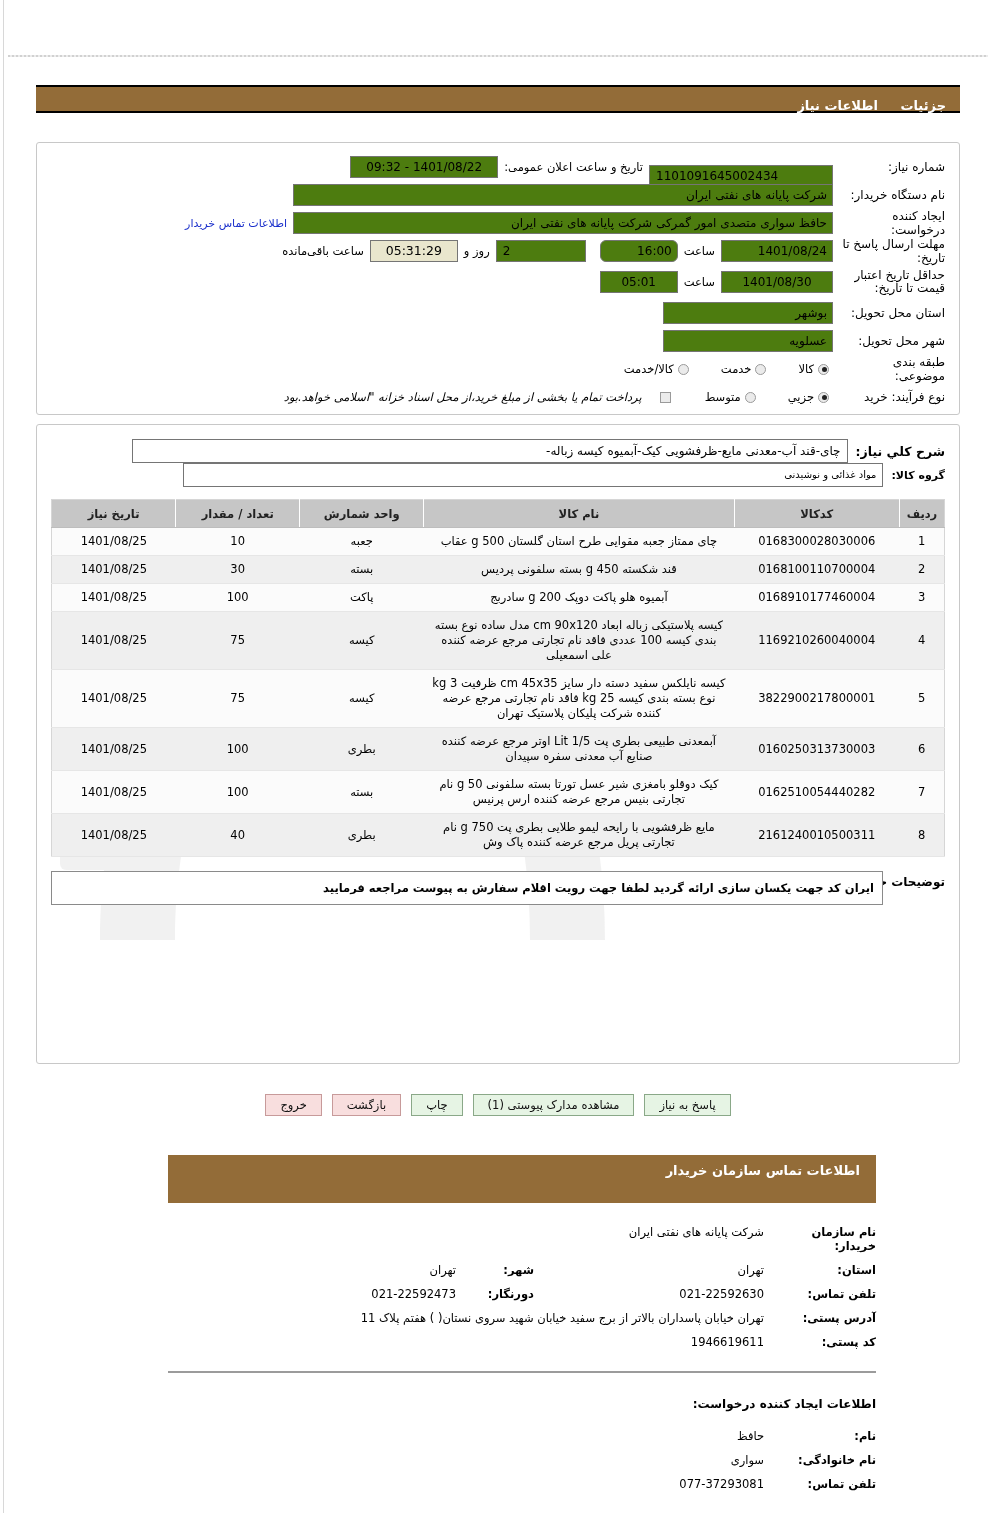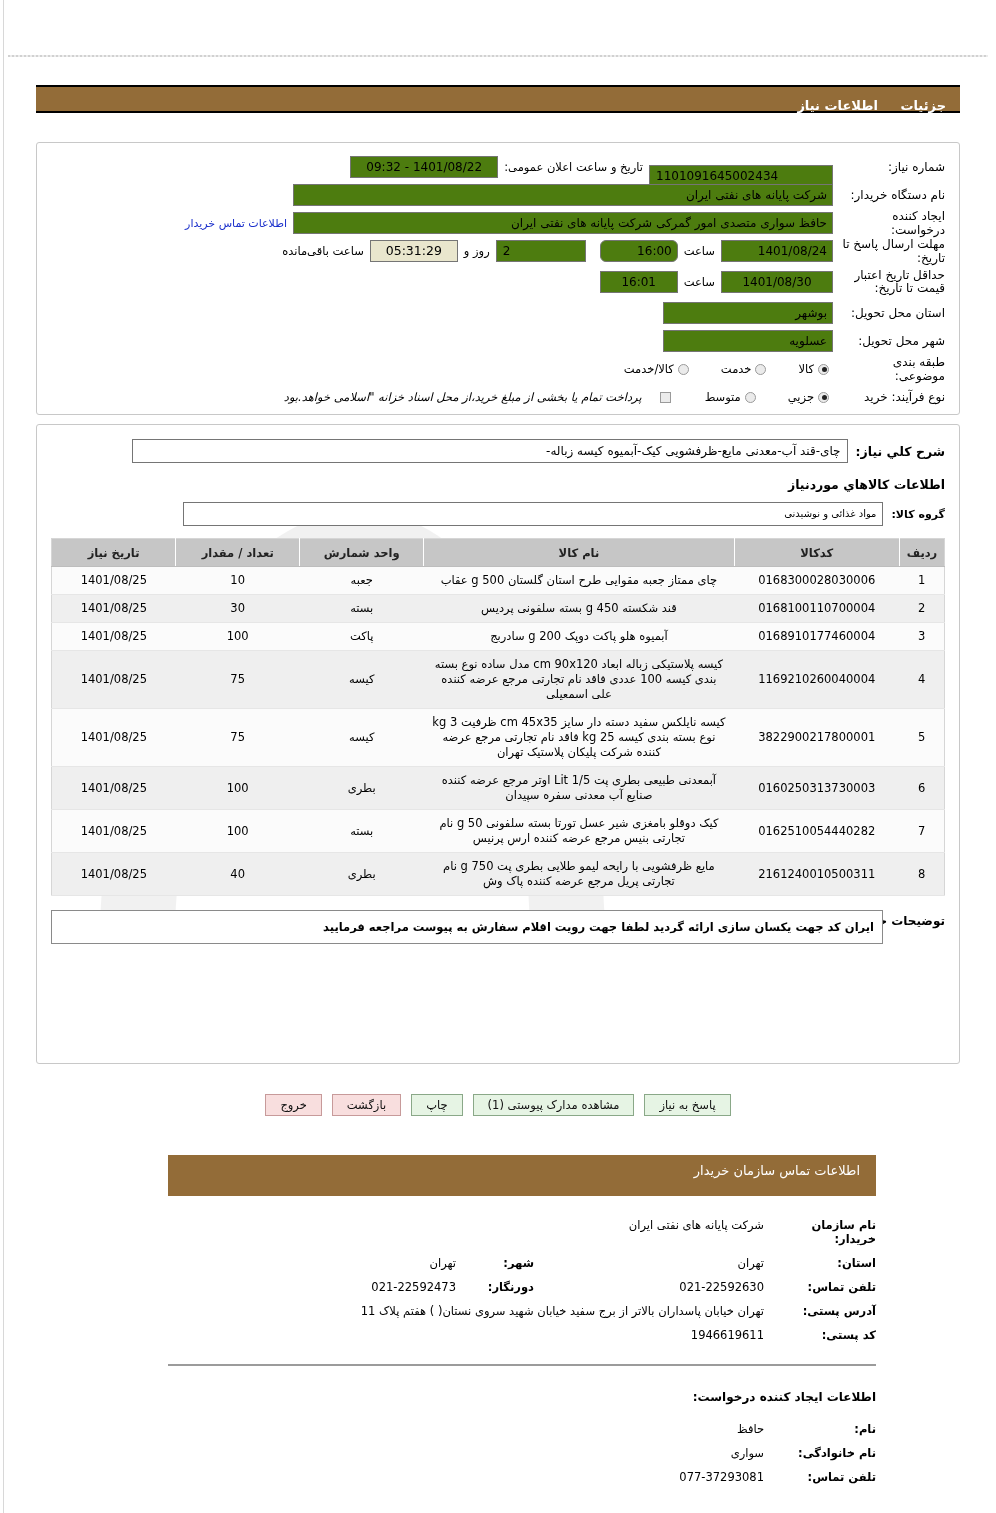--- a/index.html
+++ b/index.html
@@ -264,22 +264,22 @@
     white-space: nowrap;
   }
   .btn.red { background: #f8dede; border-color: #c79a9a; }
 
   
   .contact-wrap { position: absolute; left: 168px; right: 120px; top: 1155px; }
   .contact-head {
     background: #936c38;
     color: #fff;
     font-size: 13px;
-    font-weight: normal;
-    height: 41px;
+    font-weight: bold;
+    height: 48px;
     line-height: 32px;
     padding: 0 16px;
     text-align: right;
   }
   .crow { display: flex; font-size: 11.5px; margin-top: 10px; align-items: baseline; }
   .ckey { font-weight: bold; width: 112px; text-align: right; padding-left: 6px; flex: 0 0 auto; }
   .cval { flex: 0 0 auto; min-width: 140px; text-align: right; }
   .ckey2 { font-weight: bold; width: 78px; text-align: right; padding-left: 6px; flex: 0 0 auto; }
   .cval2 { flex: 0 0 auto; text-align: right; }
   .hr-sep { border-top: 2px solid #9b9b9b; margin: 22px 0 0 0; }
@@ -340,21 +340,21 @@
       <div class="fbox w-days num">2</div>
       <div class="mini-label">روز و</div>
       <div class="fbox w-clock">05:31:29</div>
       <div class="mini-label">ساعت باقی‌مانده</div>
     </div>
 
     <div class="frow" style="height:34px;">
       <div class="flabel two-line">حداقل تاریخ اعتبار قیمت تا تاریخ:</div>
       <div class="fbox w-date" style="text-align:center;">1401/08/30</div>
       <div class="mini-label">ساعت</div>
-      <div class="fbox w-time" style="text-align:center;">16:01</div>
+      <div class="fbox w-time" style="text-align:center;">05:01</div>
     </div>
 
     <div class="frow">
       <div class="flabel">استان محل تحویل:</div>
       <div class="fbox w-prov">بوشهر</div>
     </div>
 
     <div class="frow">
       <div class="flabel">شهر محل تحویل:</div>
       <div class="fbox w-prov">عسلویه</div>
@@ -386,21 +386,20 @@
 
   </div>
 
   <div class="card card-b">
 
     <div class="desc-row">
       <div class="desc-label">شرح کلي نیاز:</div>
       <div class="desc-box">چای-قند آب-معدنی مایع-ظرفشویی کیک-آبمیوه کیسه زباله-</div>
     </div>
 
-    <div class="sec-title">اطلاعات کالاهاي موردنیاز</div>
 
     <div class="group-row">
       <div class="group-label">گروه کالا:</div>
       <div class="group-box">مواد غذائی و نوشیدنی</div>
     </div>
 
     <table class="goods">
       <thead>
         <tr>
           <th>ردیف</th>

